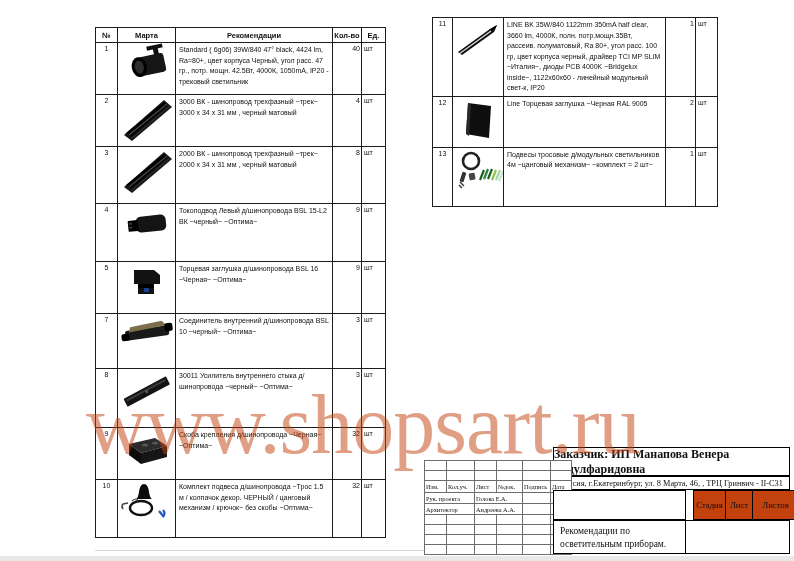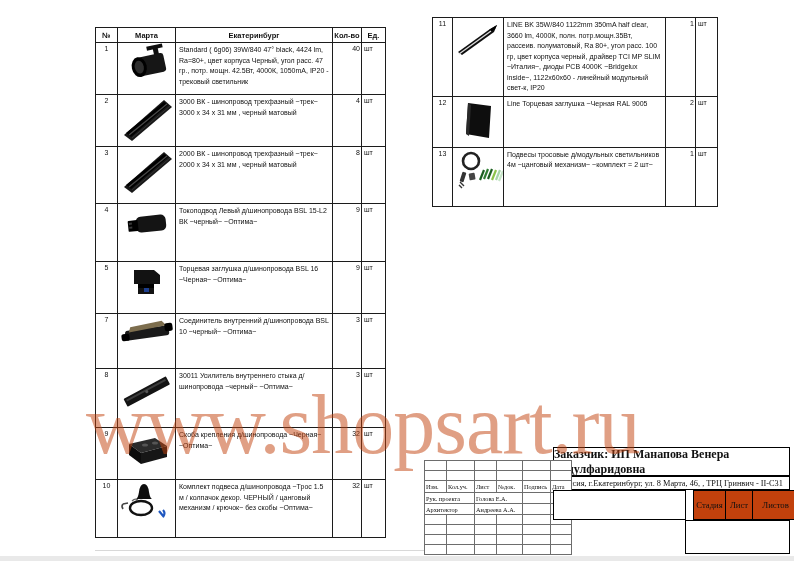--- a/index.html
+++ b/index.html
@@ -58,21 +58,21 @@
         <col style="width:22px">
         <col style="width:58px">
         <col style="width:157px">
         <col style="width:29px">
         <col style="width:24px">
       </colgroup>
     <thead>
       <tr>
         <th>№</th>
         <th>Марта</th>
-        <th>Екатеринбург</th>
+        <th>Рекомендации</th>
         <th>Кол-во</th>
         <th>Ед.</th>
       </tr>
     </thead>
     <tbody id="left-body">
         <tr style="height: 52px;">
           <td class="c-num">1</td>
           <td class="c-photo"><span class="ph"><svg width="54" height="44" viewBox="0 0 54 44">
                 <g transform="rotate(-12 27 22)">
                   <rect x="30" y="4" width="16" height="4" fill="#101010"></rect>
@@ -313,20 +313,21 @@
             <td></td>
             <td></td>
             <td></td>
             <td></td>
             <td></td>
             <td></td>
           </tr>
         </tbody>
     </table>
     <div class="tb-box tb-empty-mid"></div>
+    <div class="tb-box tb-doctitle">Рекомендации по осветительным приборам.</div>
     <table class="tb-stage">
       <colgroup>
           <col style="width:32px">
           <col style="width:27px">
           <col style="width:46px">
         </colgroup>
       <tbody>
         <tr>
           <th>Стадия</th>
           <th>Лист</th>

